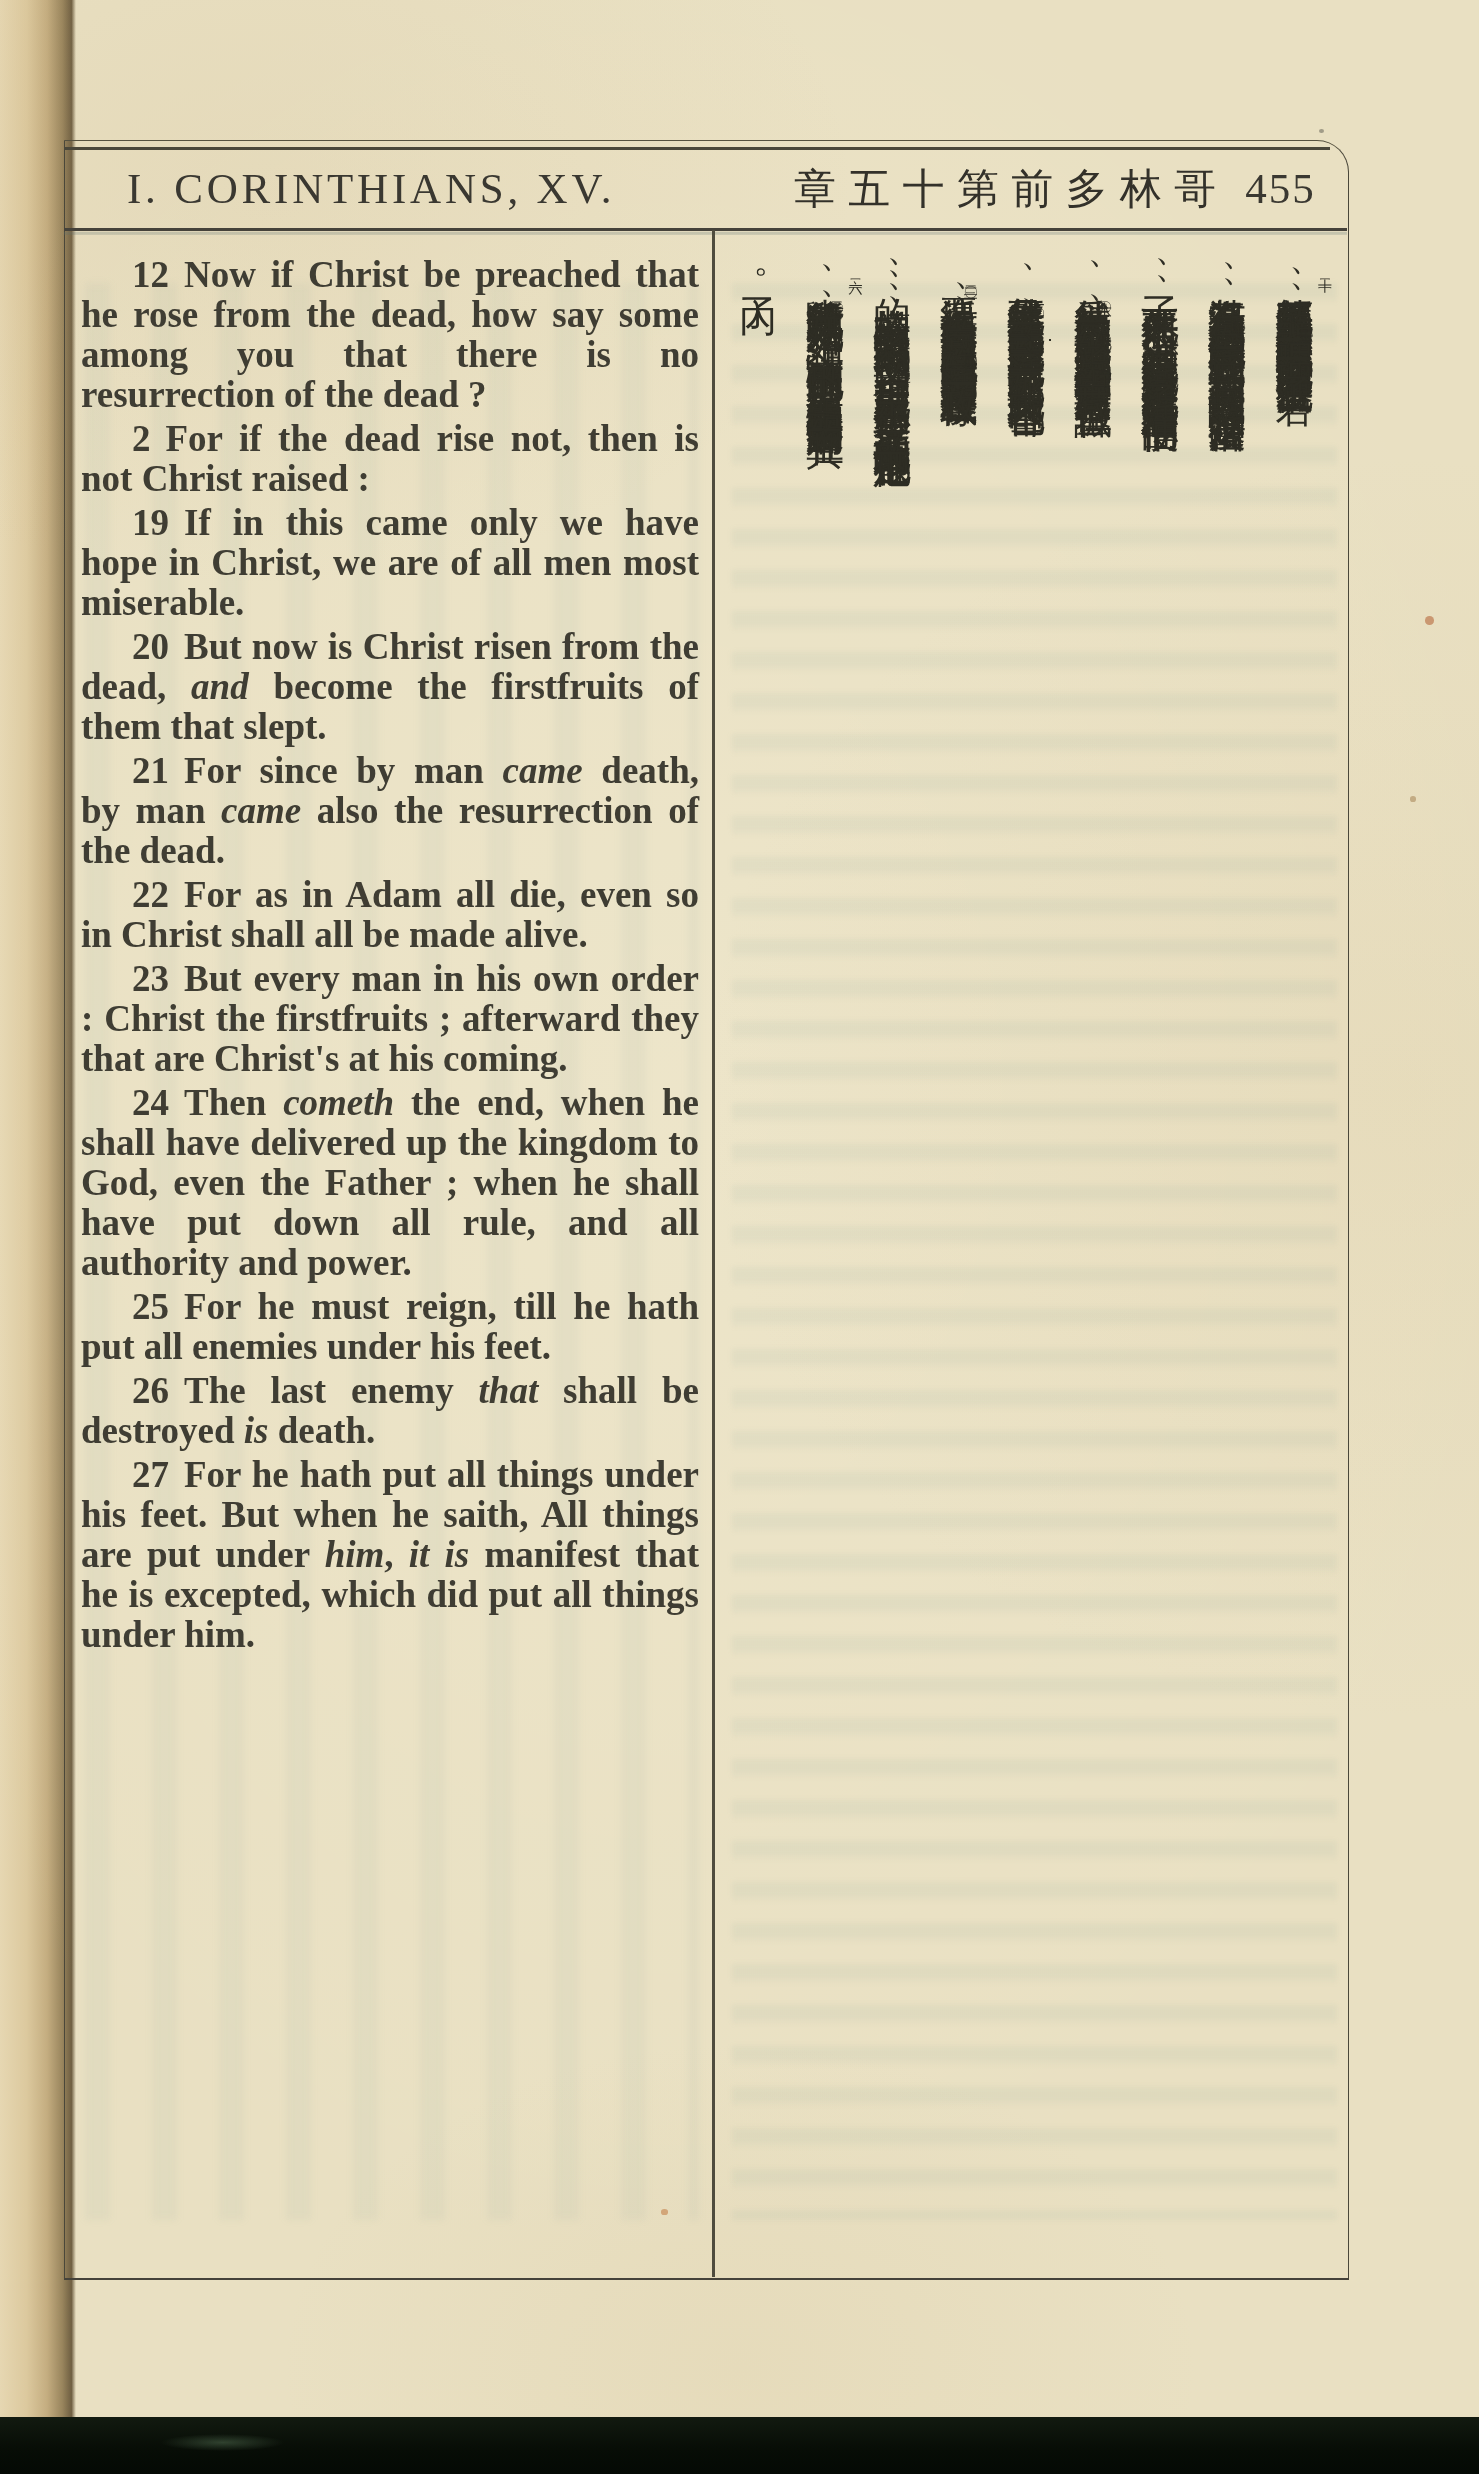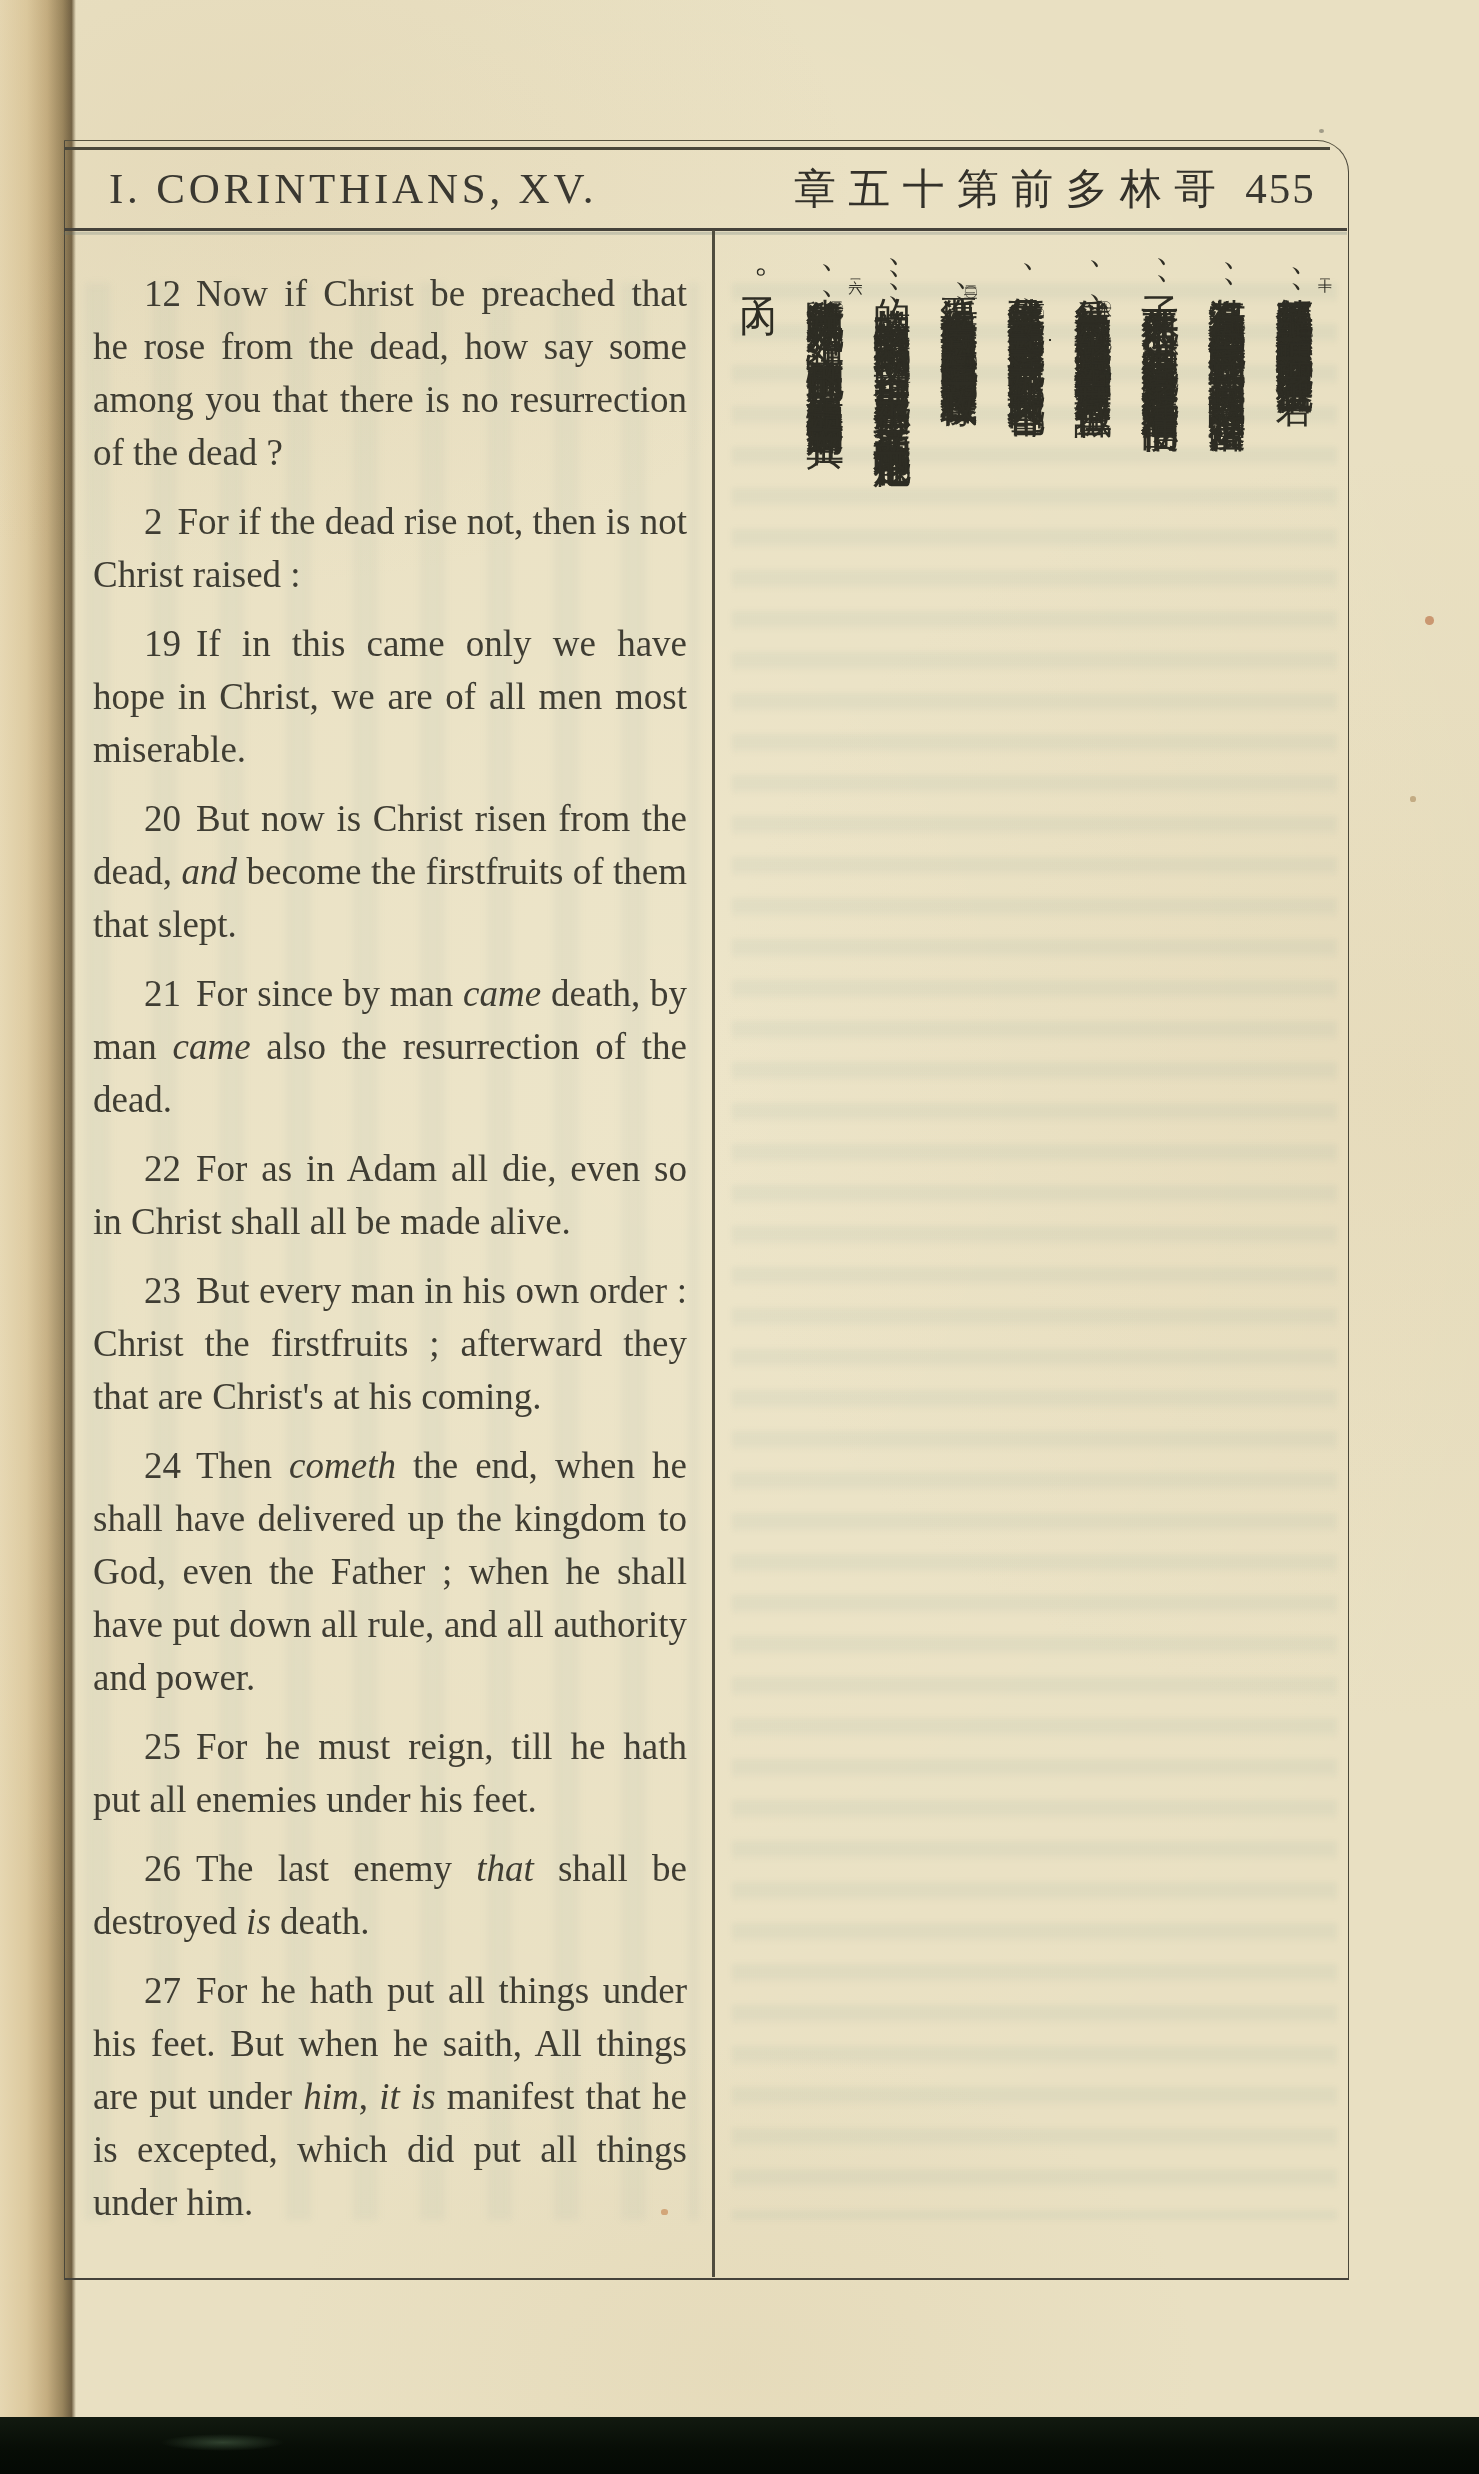--- a/index.html
+++ b/index.html
@@ -46,35 +46,35 @@
     position:absolute;left:64px;top:140px;width:1283px;height:2137px;
     border-top:1.9px solid #55513f;border-left:1.9px solid #4a473a;
     border-right:1.9px solid #4a473a;border-bottom:2.8px solid #45423a;
     border-top-right-radius:32px;
   }
   .rule-top2{position:absolute;left:64px;top:147px;width:1266px;height:2.8px;background:#4a473a;}
   .rule-header{position:absolute;left:64px;top:228px;width:1283px;height:2.8px;background:#45423a;box-shadow:0 3.8px 0 rgba(90,110,110,.25);}
   .rule-center{position:absolute;left:712px;top:230px;width:2.8px;height:2047px;background:#4f4c3e;}
   
   .hdr-en{
-    position:absolute;left:109px;top:164px;
+    position:absolute;left:127px;top:164px;
     font-size:43px;letter-spacing:3.8px;color:#3a3831;white-space:nowrap;
   }
   .hdr-zh{
     position:absolute;left:794px;top:161px;color:#33312a;white-space:nowrap;
   }
   .hdr-zh .zh{font-size:42px;letter-spacing:12.3px;}
   .hdr-zh .num{font-size:43px;letter-spacing:1.9px;margin-left:13.2px;color:#3a3831;}
   
   .en-area{
     position:absolute;left:77px;top:251px;width:626px;color:#3f3d33;
   }
   .en-area p.verse{
-    margin:16px;text-align:justify;text-indent:51px;
-    font-size:37px;line-height:53px;
+    margin:4px;text-align:justify;text-indent:51px;
+    font-size:37px;line-height:40px;font-weight:bold;
   }
   .en-area .vnum{margin-right:15px;}
   .en-area i{font-style:italic;}
   
   .zh-area{
     position:absolute;left:728px;top:268px;width:612px;height:2005px;color:#2e2d24;
   }
   .zcol{
     position:absolute;top:0;width:42px;height:2005px;
     writing-mode:vertical-rl;text-orientation:upright;

